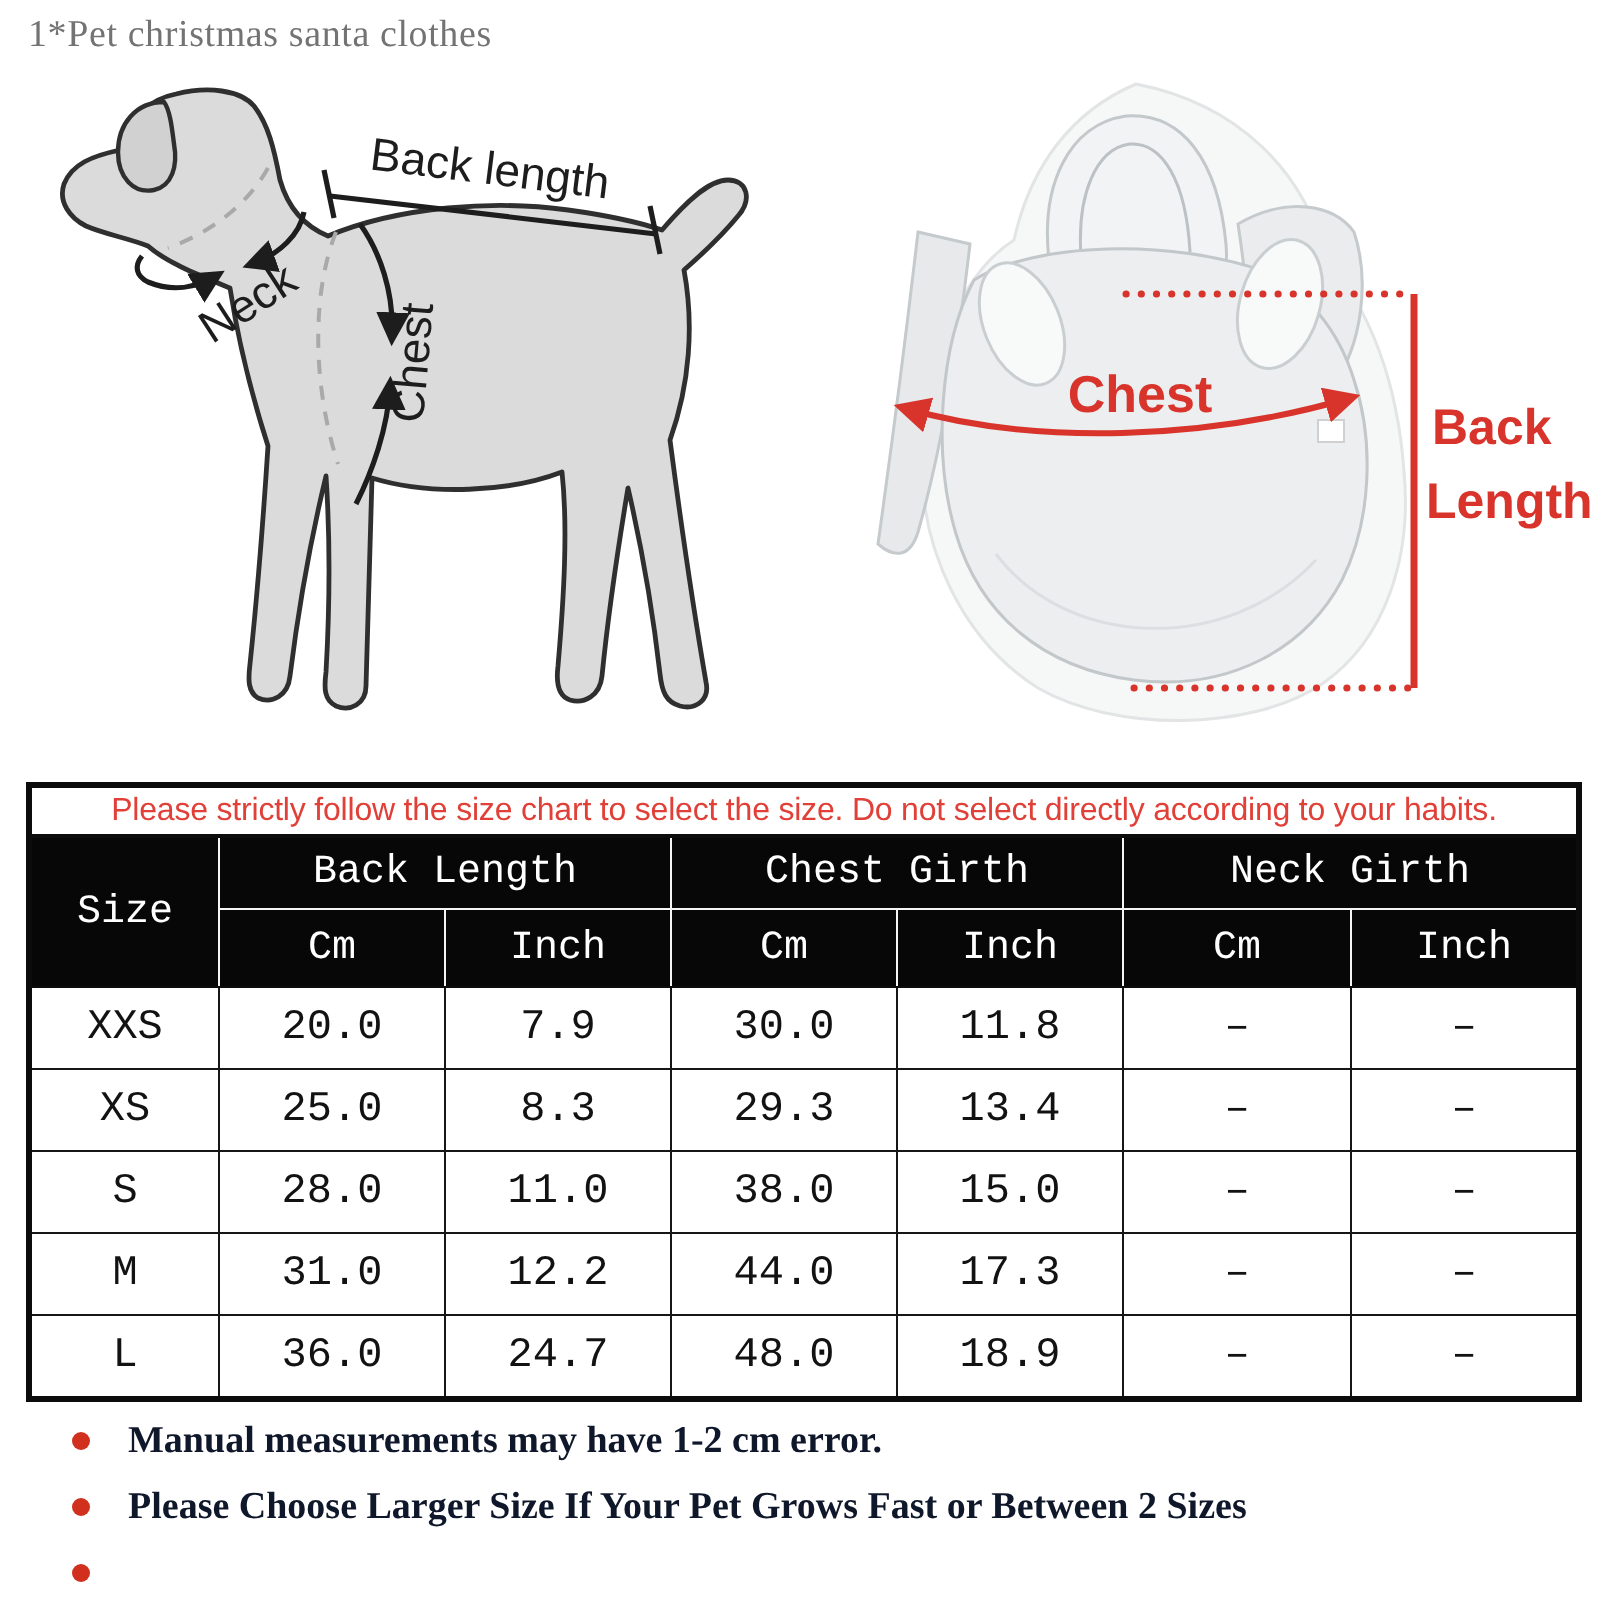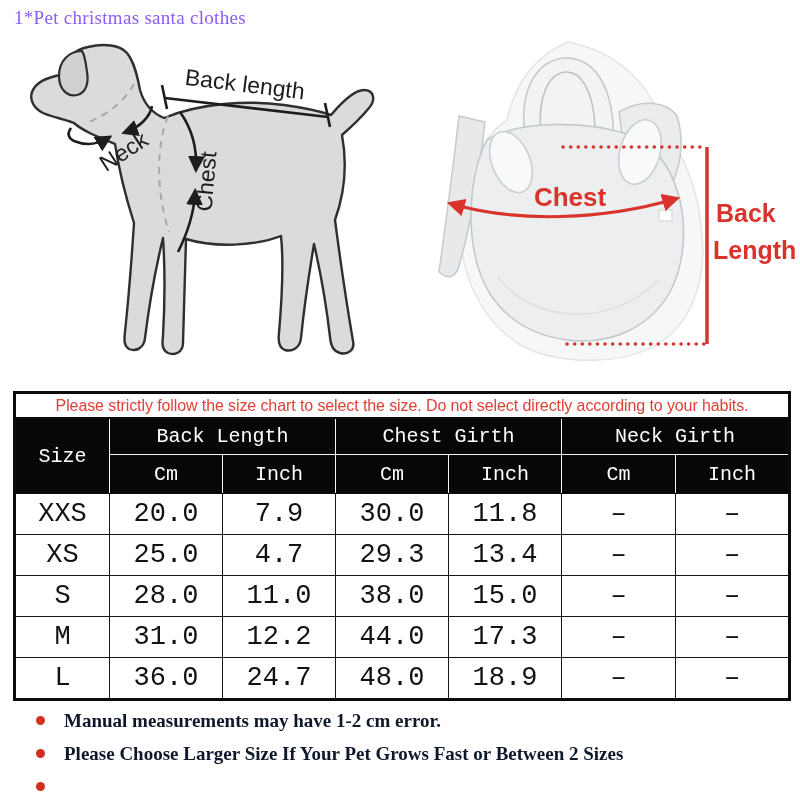--- a/index.html
+++ b/index.html
@@ -1,35 +1,35 @@
 <!DOCTYPE html>
 <html><head>
 <meta charset="utf-8">
 <style>
   html,body{margin:0;padding:0;}
   .page{position:relative;width:800px;height:800px;background:#ffffff;overflow:hidden;
         font-family:"Liberation Sans",sans-serif;}
   .title{position:absolute;left:14px;top:7px;font-family:"Liberation Serif",serif;
-         font-size:19px;color:#8b5cf6;letter-spacing:.3px;}
+         font-size:19px;color:#737373;letter-spacing:.3px;}
   .dog-svg{position:absolute;left:28px;top:40px;}
   .garment-svg{position:absolute;left:423px;top:22px;}
 
   
   table.size-table{position:absolute;left:13px;top:391px;width:775px;border-collapse:collapse;
         table-layout:fixed;border:3px solid #0c0c0c;}
   td.warning{height:21px;background:#fff;color:#e04038;font-family:"Liberation Sans",sans-serif;
         font-size:16px;letter-spacing:-.1px;text-align:center;border:2px solid #0c0c0c;
         white-space:nowrap;overflow:hidden;}
   thead th{background:#070707;color:#ffffff;font-family:"Liberation Mono",monospace;
         font-weight:normal;font-size:20px;border:1px solid #f5f5f5;border-top-color:#0c0c0c;}
   thead th.group{height:33px;}
   thead th.unit{height:36px;border-bottom-color:#0c0c0c;}
   thead th.size-hd{border-bottom-color:#0c0c0c;border-left-color:#0c0c0c;text-align:center;}
   tbody td{height:38px;background:#fff;color:#121212;font-family:"Liberation Mono",monospace;
-        font-size:27px;text-align:center;border:1px solid #161616;}
+        font-size:21px;text-align:center;border:1px solid #161616;}
 
   
   .notes{position:absolute;left:14px;top:704px;width:780px;}
   .note-line{display:flex;align-items:center;height:33px;padding-left:22px;}
   .bullet{width:9px;height:9px;border-radius:50%;background:#d2301f;margin-right:19px;flex:0 0 9px;}
   .note-text{font-family:"Liberation Serif",serif;font-weight:bold;font-size:19px;color:#0f172a;}
 
   text{user-select:none;}
 </style>
 </head>
@@ -157,21 +157,21 @@
         <td>20.0</td>
         <td>7.9</td>
         <td>30.0</td>
         <td>11.8</td>
         <td>–</td>
         <td>–</td>
       </tr>
       <tr>
         <td>XS</td>
         <td>25.0</td>
-        <td>4.7</td>
+        <td>8.3</td>
         <td>29.3</td>
         <td>13.4</td>
         <td>–</td>
         <td>–</td>
       </tr>
       <tr>
         <td>S</td>
         <td>28.0</td>
         <td>11.0</td>
         <td>38.0</td>

